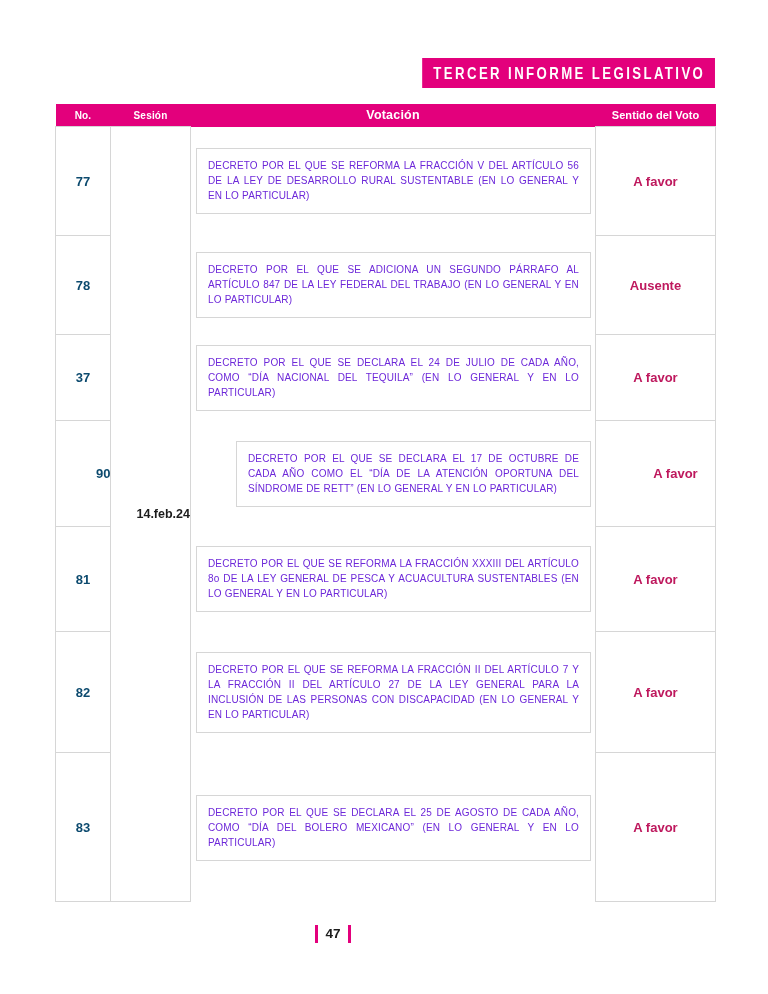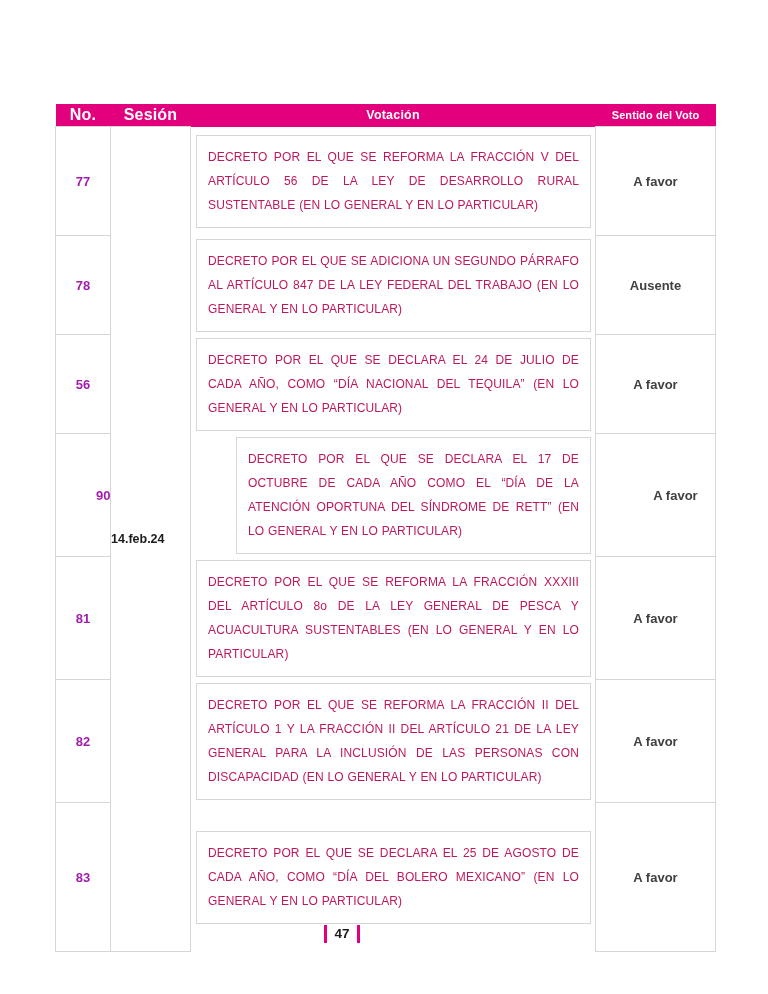--- a/index.html
+++ b/index.html
@@ -80,39 +80,39 @@
     vertical-align: middle;
     border: none;
     letter-spacing: 0.2px;
   }
   thead th.h-voto {
     font-size: 11px;
     letter-spacing: 0.1px;
   }
   thead th.h-no,
   thead th.h-sesion {
-    font-size: 16px;
+    font-size: 10px;
   }
 
   tbody td {
     border: 1px solid #d6d6d6;
     vertical-align: middle;
     padding: 0;
     background: #ffffff;
   }
 
   td.cell-no {
     text-align: center;
     font-size: 13px;
     font-weight: 700;
-    color: #a21caf;
+    color: #0c4a6e;
   }
 
   td.cell-sesion {
-    text-align: left;
+    text-align: right;
     font-size: 12.5px;
     font-weight: 700;
     color: #1c1c1c;
     border-top: 1px solid #d6d6d6;
     border-bottom: 1px solid #d6d6d6;
   }
 
   td.cell-vot {
     padding: 0;
     border: none;
@@ -120,53 +120,53 @@
 
   .vot-box {
     border: 1px solid #d6d6d6;
     margin: 3px 4px 3px 5px;
     padding: 9px 11px 10px 11px;
     min-height: 0;
     box-sizing: border-box;
   }
 
   .vot-text {
-    font-size: 12px;
-    line-height: 24px;
-    color: #be185d;
+    font-size: 10px;
+    line-height: 15px;
+    color: #6d28d9;
     text-align: justify;
     text-align-last: left;
     letter-spacing: 0.15px;
     word-spacing: 0.2px;
     margin: 0;
     font-weight: 400;
   }
 
   td.cell-voto {
     text-align: center;
     font-size: 13px;
     font-weight: 700;
-    color: #404040;
+    color: #be185d;
   }
 
   
   tr.r0 td { height: 108px; }
   tr.r1 td { height: 98px; }
   tr.r2 td { height: 85px; }
   tr.r3 td { height: 105px; padding-left: 40px; }
   tr.r4 td { height: 104px; }
   tr.r5 td { height: 120px; }
   tr.r6 td { height: 148px; }
 
   tr.r6 .vot-box { margin-bottom: 2px; }
 
   
   .footer {
     position: absolute;
-    left: 12px;
+    left: 3px;
     top: 925px;
     width: 660px;
     display: flex;
     align-items: center;
     justify-content: center;
     gap: 7px;
   }
   .footer .bar {
     width: 3px;
     height: 18px;
@@ -178,20 +178,23 @@
     font-weight: 700;
     color: #1c1c1c;
     line-height: 18px;
   }
 </style>
 </head>
 <body>
 
 <div class="page">
 
+  <div class="banner-row">
+    <div class="banner">TERCER INFORME LEGISLATIVO</div>
+  </div>
 
   <div class="table-wrap">
     <table class="votes">
       <colgroup>
         <col class="c-no">
         <col class="c-sesion">
         <col class="c-vot">
         <col class="c-voto">
       </colgroup>
       <thead>
@@ -219,21 +222,21 @@
           <td class="cell-no">78</td>
           <td class="cell-vot">
             <div class="vot-box">
               <p class="vot-text">DECRETO POR EL QUE SE ADICIONA UN SEGUNDO PÁRRAFO AL ARTÍCULO 847 DE LA LEY FEDERAL DEL TRABAJO (EN LO GENERAL Y EN LO PARTICULAR)</p>
             </div>
           </td>
           <td class="cell-voto">Ausente</td>
         </tr>
 
         <tr class="r2">
-          <td class="cell-no">56</td>
+          <td class="cell-no">37</td>
           <td class="cell-vot">
             <div class="vot-box">
               <p class="vot-text">DECRETO POR EL QUE SE DECLARA EL 24 DE JULIO DE CADA AÑO, COMO “DÍA NACIONAL DEL TEQUILA” (EN LO GENERAL Y EN LO PARTICULAR)</p>
             </div>
           </td>
           <td class="cell-voto">A favor</td>
         </tr>
 
         <tr class="r3">
           <td class="cell-no">90</td>
@@ -252,21 +255,21 @@
               <p class="vot-text">DECRETO POR EL QUE SE REFORMA LA FRACCIÓN XXXIII DEL ARTÍCULO 8o DE LA LEY GENERAL DE PESCA Y ACUACULTURA SUSTENTABLES (EN LO GENERAL Y EN LO PARTICULAR)</p>
             </div>
           </td>
           <td class="cell-voto">A favor</td>
         </tr>
 
         <tr class="r5">
           <td class="cell-no">82</td>
           <td class="cell-vot">
             <div class="vot-box">
-              <p class="vot-text">DECRETO POR EL QUE SE REFORMA LA FRACCIÓN II DEL ARTÍCULO 1 Y LA FRACCIÓN II DEL ARTÍCULO 21 DE LA LEY GENERAL PARA LA INCLUSIÓN DE LAS PERSONAS CON DISCAPACIDAD (EN LO GENERAL Y EN LO PARTICULAR)</p>
+              <p class="vot-text">DECRETO POR EL QUE SE REFORMA LA FRACCIÓN II DEL ARTÍCULO 7 Y LA FRACCIÓN II DEL ARTÍCULO 27 DE LA LEY GENERAL PARA LA INCLUSIÓN DE LAS PERSONAS CON DISCAPACIDAD (EN LO GENERAL Y EN LO PARTICULAR)</p>
             </div>
           </td>
           <td class="cell-voto">A favor</td>
         </tr>
 
         <tr class="r6">
           <td class="cell-no">83</td>
           <td class="cell-vot">
             <div class="vot-box">
               <p class="vot-text">DECRETO POR EL QUE SE DECLARA EL 25 DE AGOSTO DE CADA AÑO, COMO “DÍA DEL BOLERO MEXICANO” (EN LO GENERAL Y EN LO PARTICULAR)</p>

